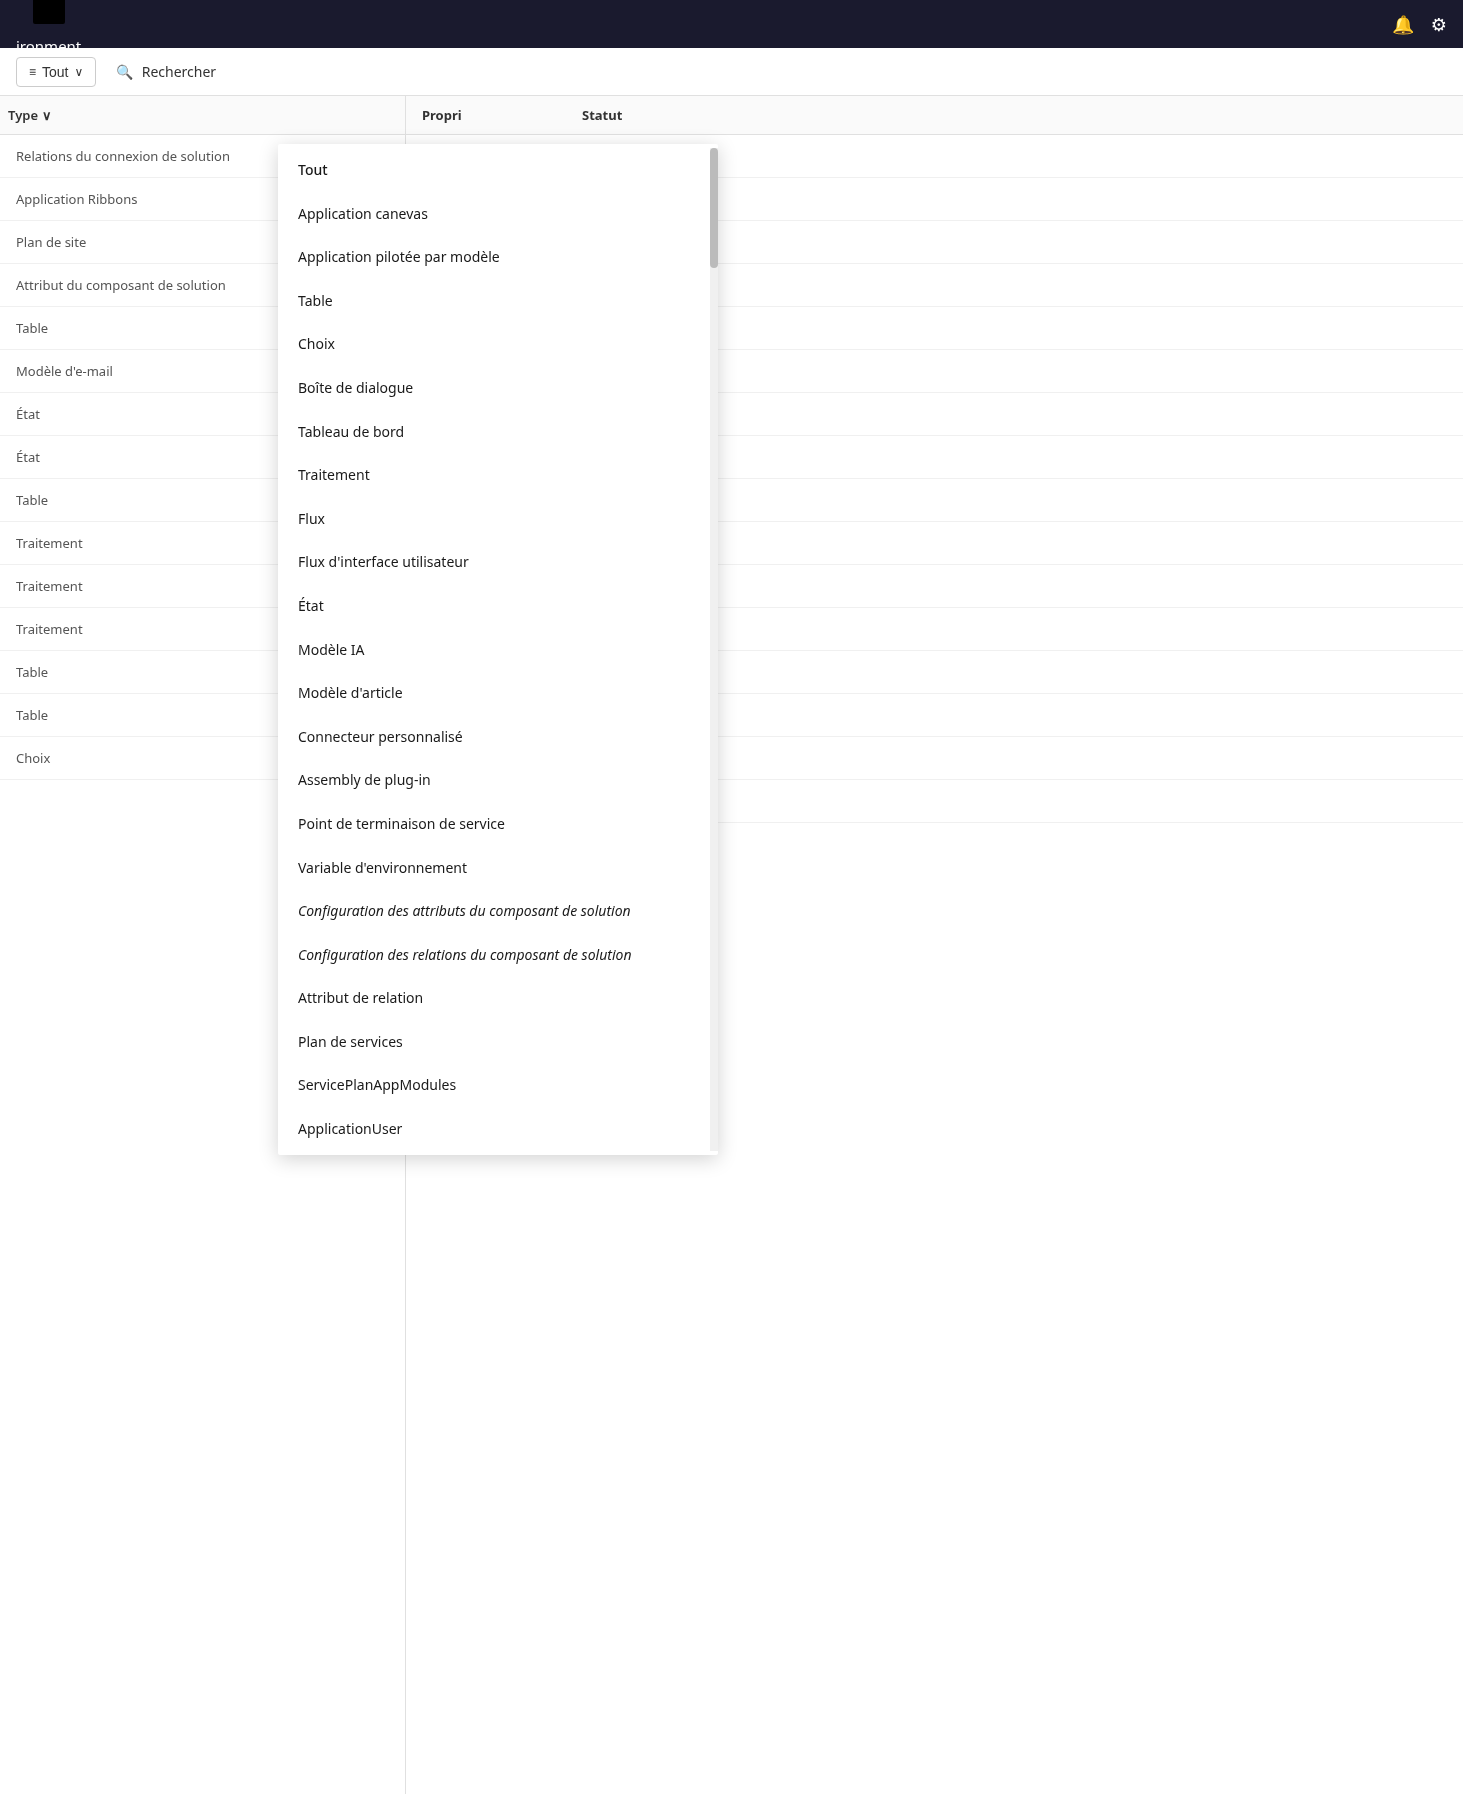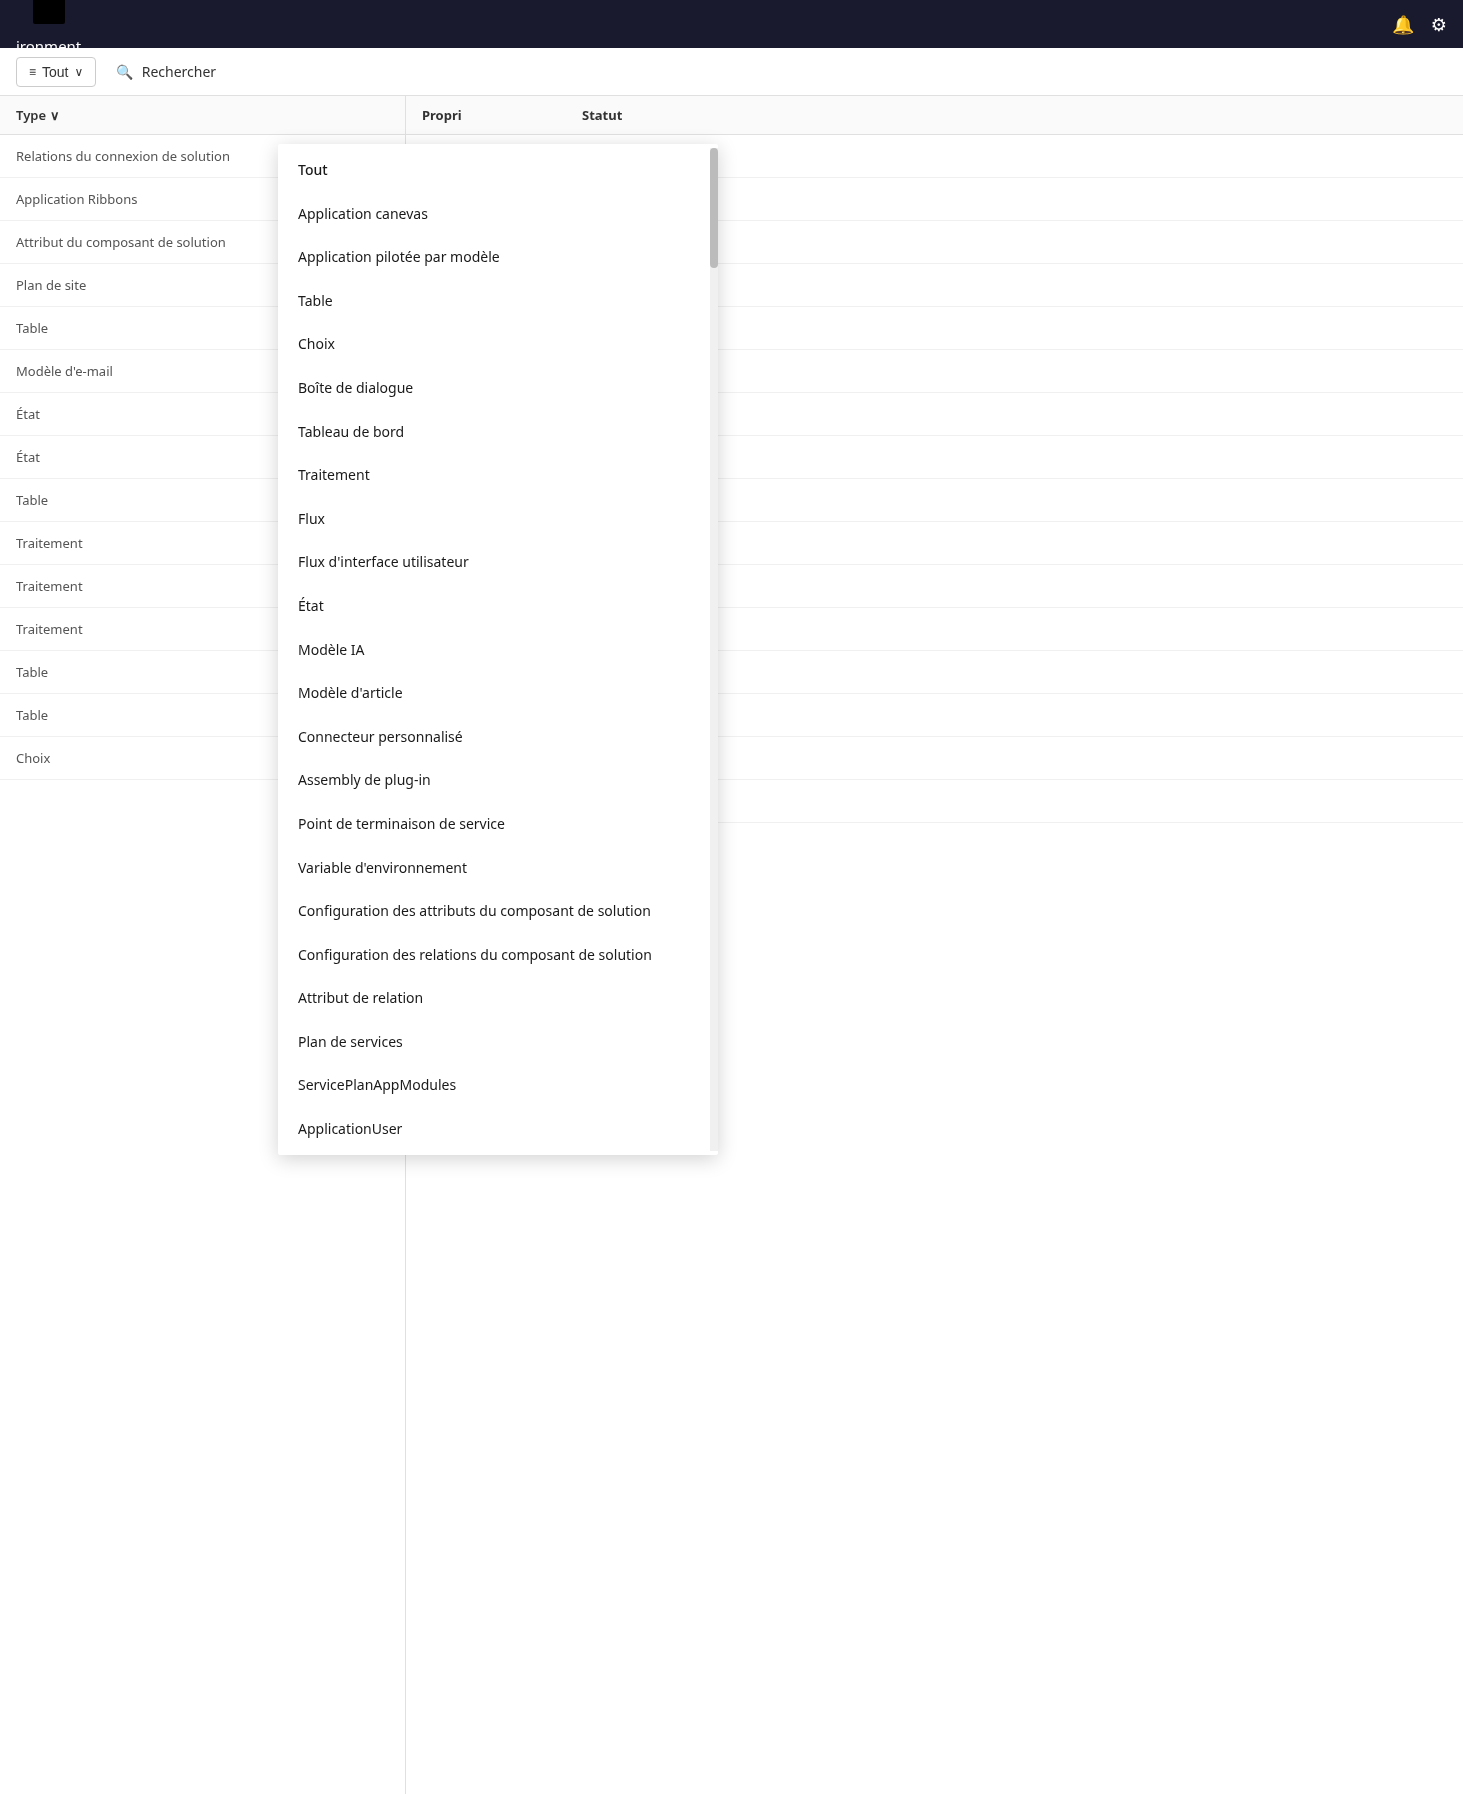--- a/index.html
+++ b/index.html
@@ -105,21 +105,21 @@
       width: 406px;
       background: #fff;
       border-right: 1px solid #e0e0e0;
       flex-shrink: 0;
     }
 
     
     .col-header-row {
       display: flex;
       align-items: center;
-      padding: 10px 16px;
+      padding: 10px 8px;
       border-bottom: 1px solid #e0e0e0;
       background: #fafafa;
     }
     .col-header {
       font-size: 13px;
       font-weight: 600;
       color: #333;
       display: flex;
       align-items: center;
       gap: 4px;
@@ -191,20 +191,21 @@
       color: #1a1a1a;
       cursor: pointer;
       border-bottom: none;
       line-height: 1.4;
     }
     .dropdown-item.first {
       font-weight: 500;
     }
     .dropdown-item.multiline {
       padding: 12px 20px 12px 20px;
+      font-style: italic;
     }
 
     
     .scrollbar-track {
       position: absolute;
       right: 0;
       top: 0;
       width: 8px;
       height: 100%;
       background: #f0f0f0;
@@ -250,22 +251,22 @@
     <div class="col-header-row">
       <span class="col-header">
         <span>Type</span>
         <span>∨</span>
       </span>
     </div>
 
     <div id="left-rows">
         <div class="table-row">Relations du connexion de solution</div>
         <div class="table-row">Application Ribbons</div>
+        <div class="table-row">Plan de site</div>
         <div class="table-row">Attribut du composant de solution</div>
-        <div class="table-row">Plan de site</div>
         <div class="table-row">Table</div>
         <div class="table-row">Modèle d'e-mail</div>
         <div class="table-row">État</div>
         <div class="table-row">État</div>
         <div class="table-row">Table</div>
         <div class="table-row">Traitement</div>
         <div class="table-row">Traitement</div>
         <div class="table-row">Traitement</div>
         <div class="table-row">Table</div>
         <div class="table-row">Table</div>

